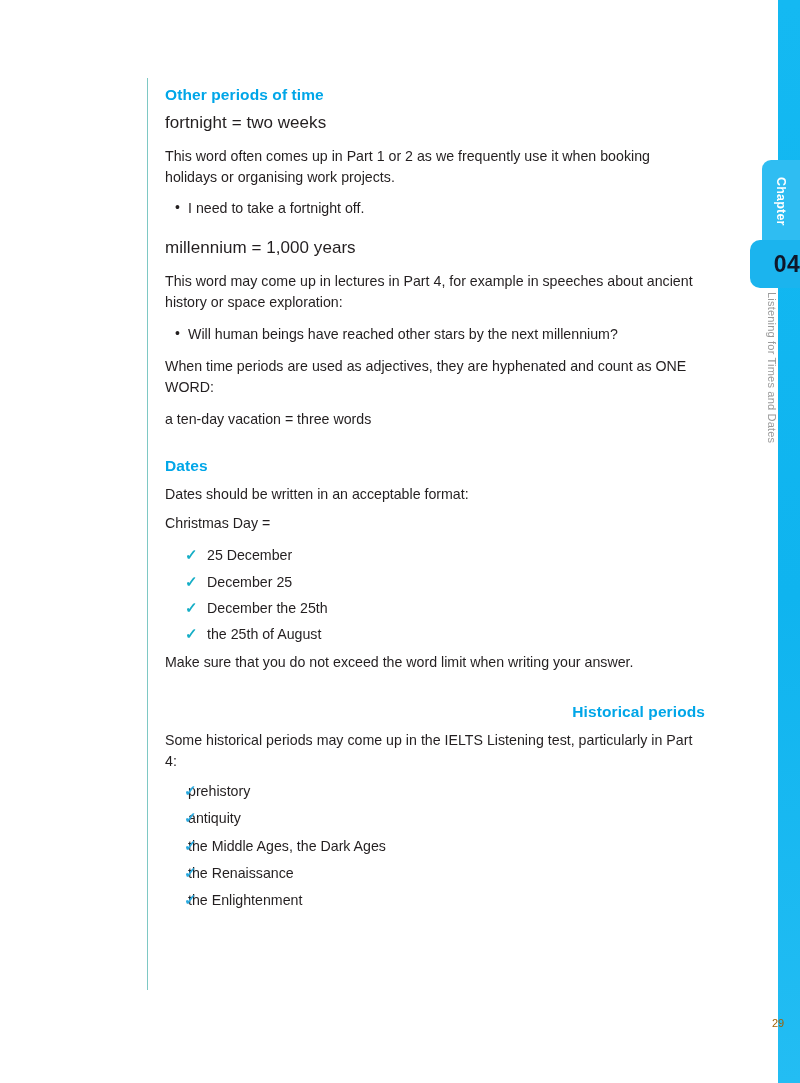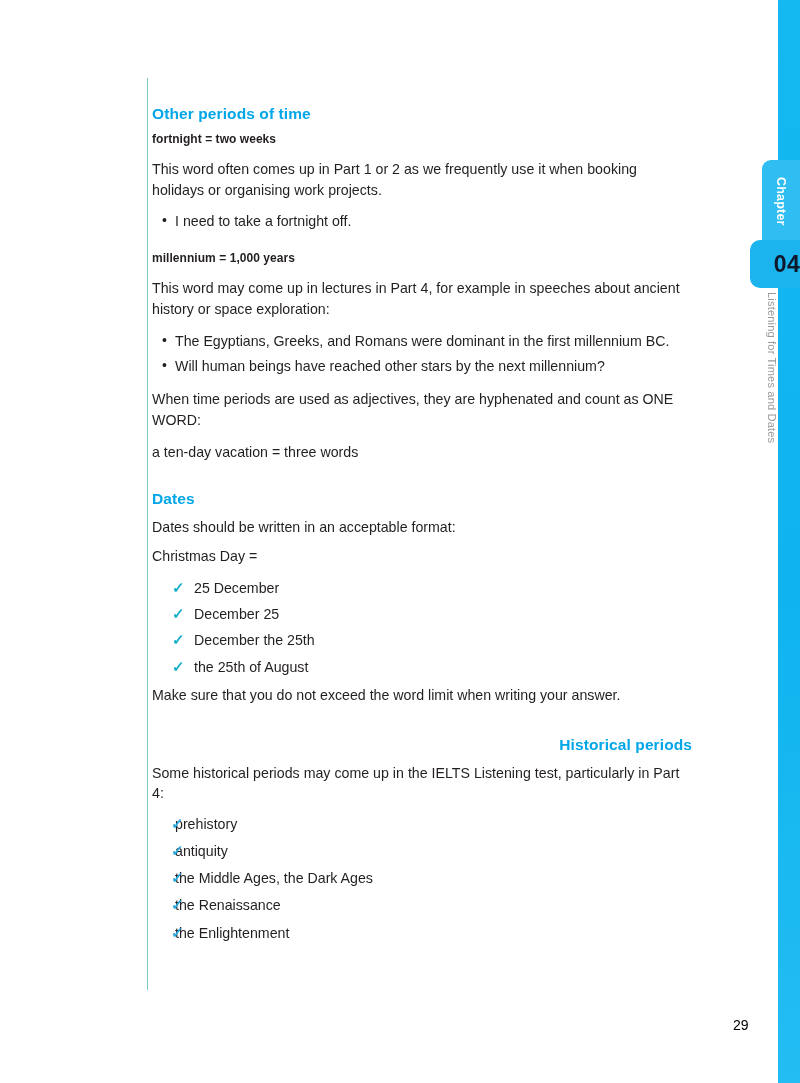--- a/index.html
+++ b/index.html
@@ -96,39 +96,38 @@
     position: absolute;
     left: 147px;
     top: 78px;
     width: 1px;
     height: 912px;
     background: #7ec8c4;
   }
 
   .content {
     position: absolute;
-    left: 152px;
+    left: 165px;
     top: 86px;
     width: 540px;
-    margin-top: 19px;
   }
 
   h2.section-head {
     margin: 0 0 9px 0;
     color: #00A6E8;
     font-size: 15.5px;
     font-weight: bold;
     letter-spacing: 0.1px;
   }
   h2.section-head.spaced { margin-top: 28px; }
 
   .term {
     margin: 0 0 13px 0;
-    font-size: 12px;
-    font-weight: bold;
+    font-size: 17px;
+    font-weight: normal;
     letter-spacing: 0.05px;
   }
   .term.top2 { margin-top: 19px; }
 
   p.para {
     margin: 0 0 11px 0;
     font-size: 14.2px;
     line-height: 1.46;
     letter-spacing: 0.01px;
   }
@@ -190,24 +189,24 @@
   }
   .plain-line.gap-top { margin-top: 9px; }
   .after-list {
     margin: 3px 0 0 0;
     font-size: 14.2px;
     line-height: 1.46;
   }
 
   .page-number {
     position: absolute;
-    left: 733px;
+    left: 772px;
     top: 1017px;
-    font-size: 14px;
-    color: #000000;
+    font-size: 11px;
+    color: #a16207;
   }
 </style>
 </head>
 <body>
 
 <div class="edge-band-fade"></div>
 
 <div class="chapter-tab">
   <div class="chapter-word">Chapter</div>
 </div>
@@ -228,21 +227,20 @@
 
   <ul class="bullets">
     <li>I need to take a fortnight off.</li>
   </ul>
 
   <p class="term top2">millennium = 1,000 years</p>
 
   <p class="para">This word may come up in lectures in Part 4, for example in speeches about ancient history or space exploration:</p>
 
   <ul class="bullets">
-    <li>The Egyptians, Greeks, and Romans were dominant in the first millennium BC.</li>
     <li>Will human beings have reached other stars by the next millennium?</li>
   </ul>
 
   <p class="para">When time periods are used as adjectives, they are hyphenated and count as ONE WORD:</p>
 
   <p class="plain-line">a ten-day vacation = three words</p>
 
   <h2 class="section-head spaced">Dates</h2>
 
   <p class="plain-line">Dates should be written in an acceptable format:</p>

